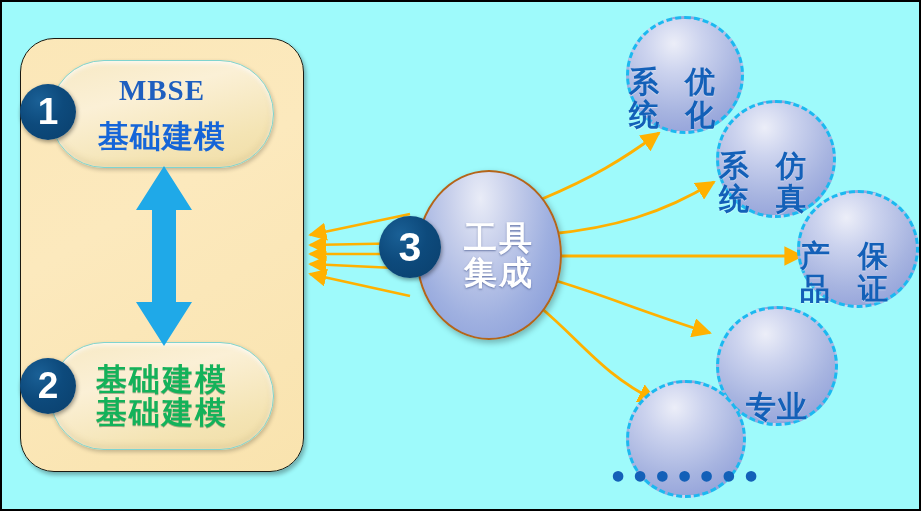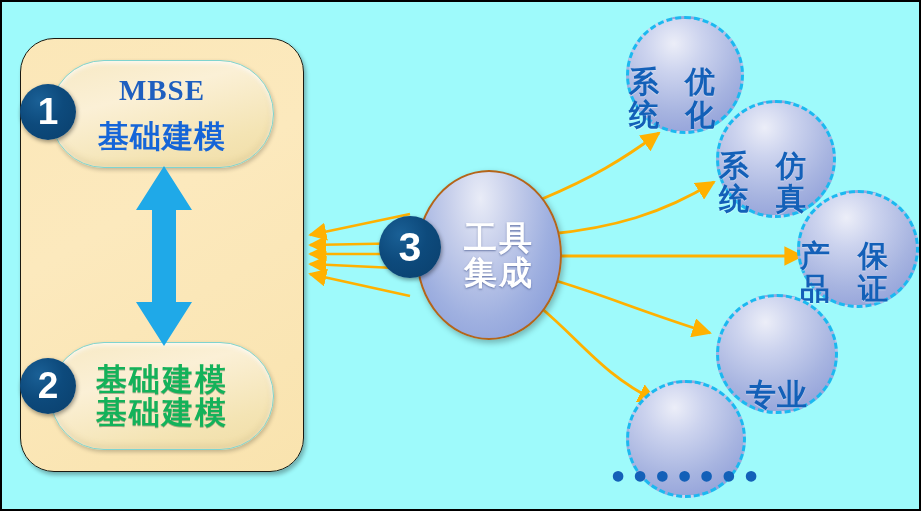--- a/index.html
+++ b/index.html
@@ -117,21 +117,21 @@
     line-height:1.08;letter-spacing:1px;
     text-shadow:0 1px 1px rgba(255,255,255,.45);
   }
   .bubble-dots{
     font-family:"DejaVu Sans","Liberation Sans",sans-serif;
     font-weight:bold;font-size:30px;color:#1360B8;letter-spacing:3px;
   }
   #bubble-0{ left:624px; top:14px;  width:118px; height:118px; }
   #bubble-1{ left:714px; top:98px;  width:120px; height:118px; }
   #bubble-2{ left:795px; top:188px; width:122px; height:118px; z-index:3;}
-  #bubble-3{ left:714px; top:292px; width:122px; height:120px; }
+  #bubble-3{ left:714px; top:304px; width:122px; height:120px; }
   #bubble-4{ left:624px; top:378px; width:120px; height:118px; }
 
   
   #links{ position:absolute; left:0; top:0; width:921px; height:511px; z-index:2; }
 </style>
 </head>
 <body>
 
 <div id="stage">
 

